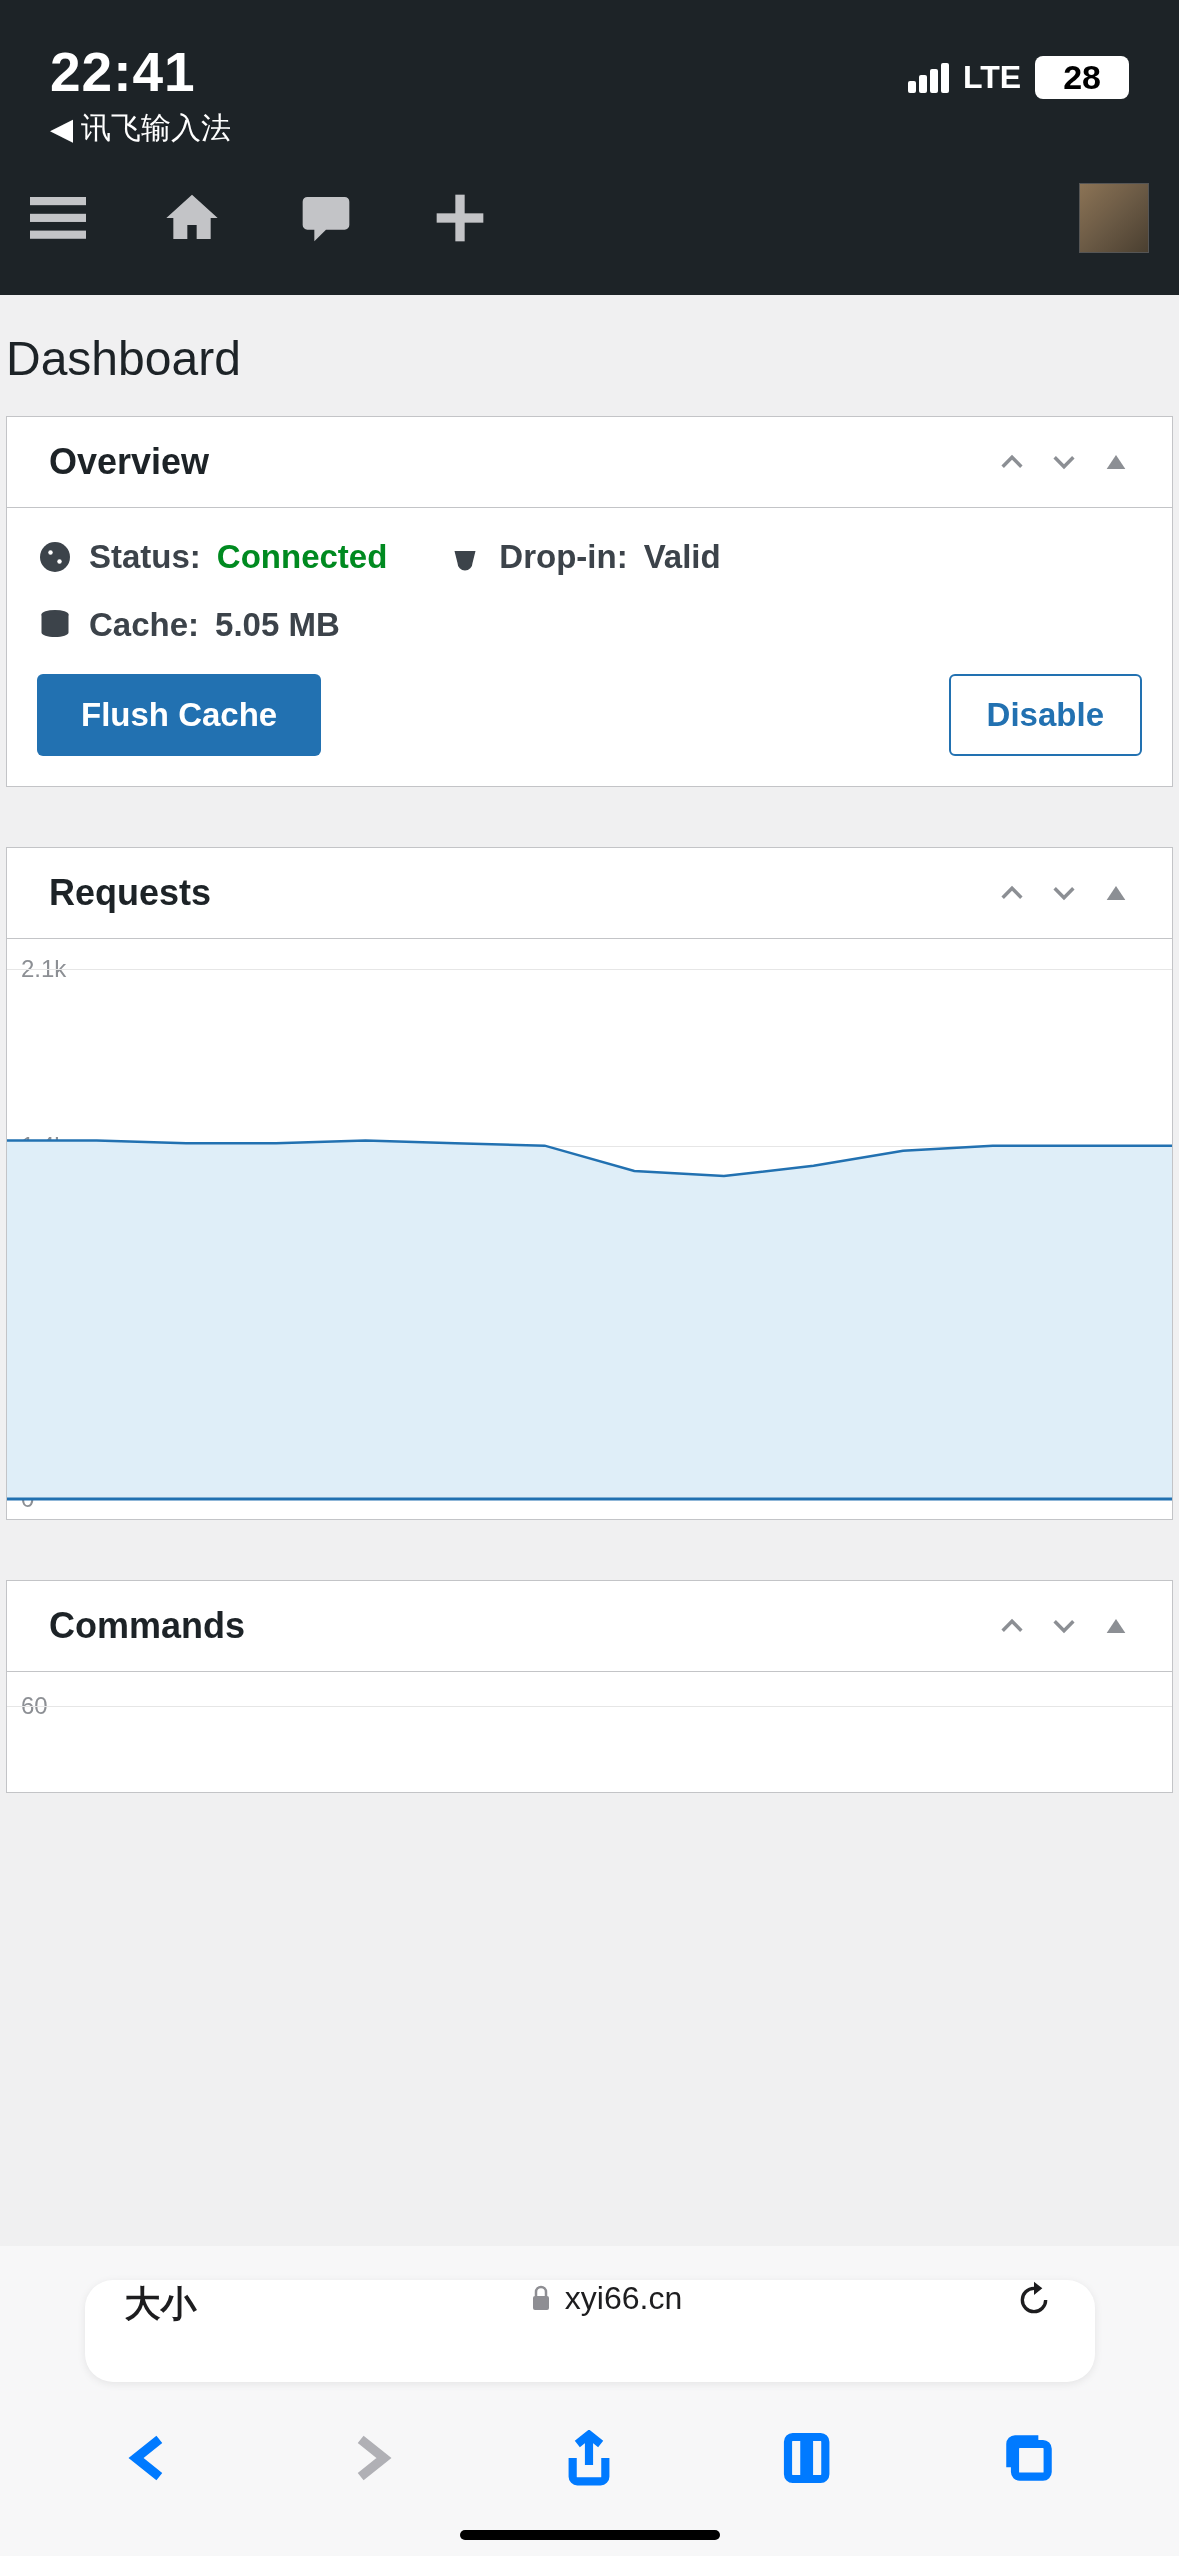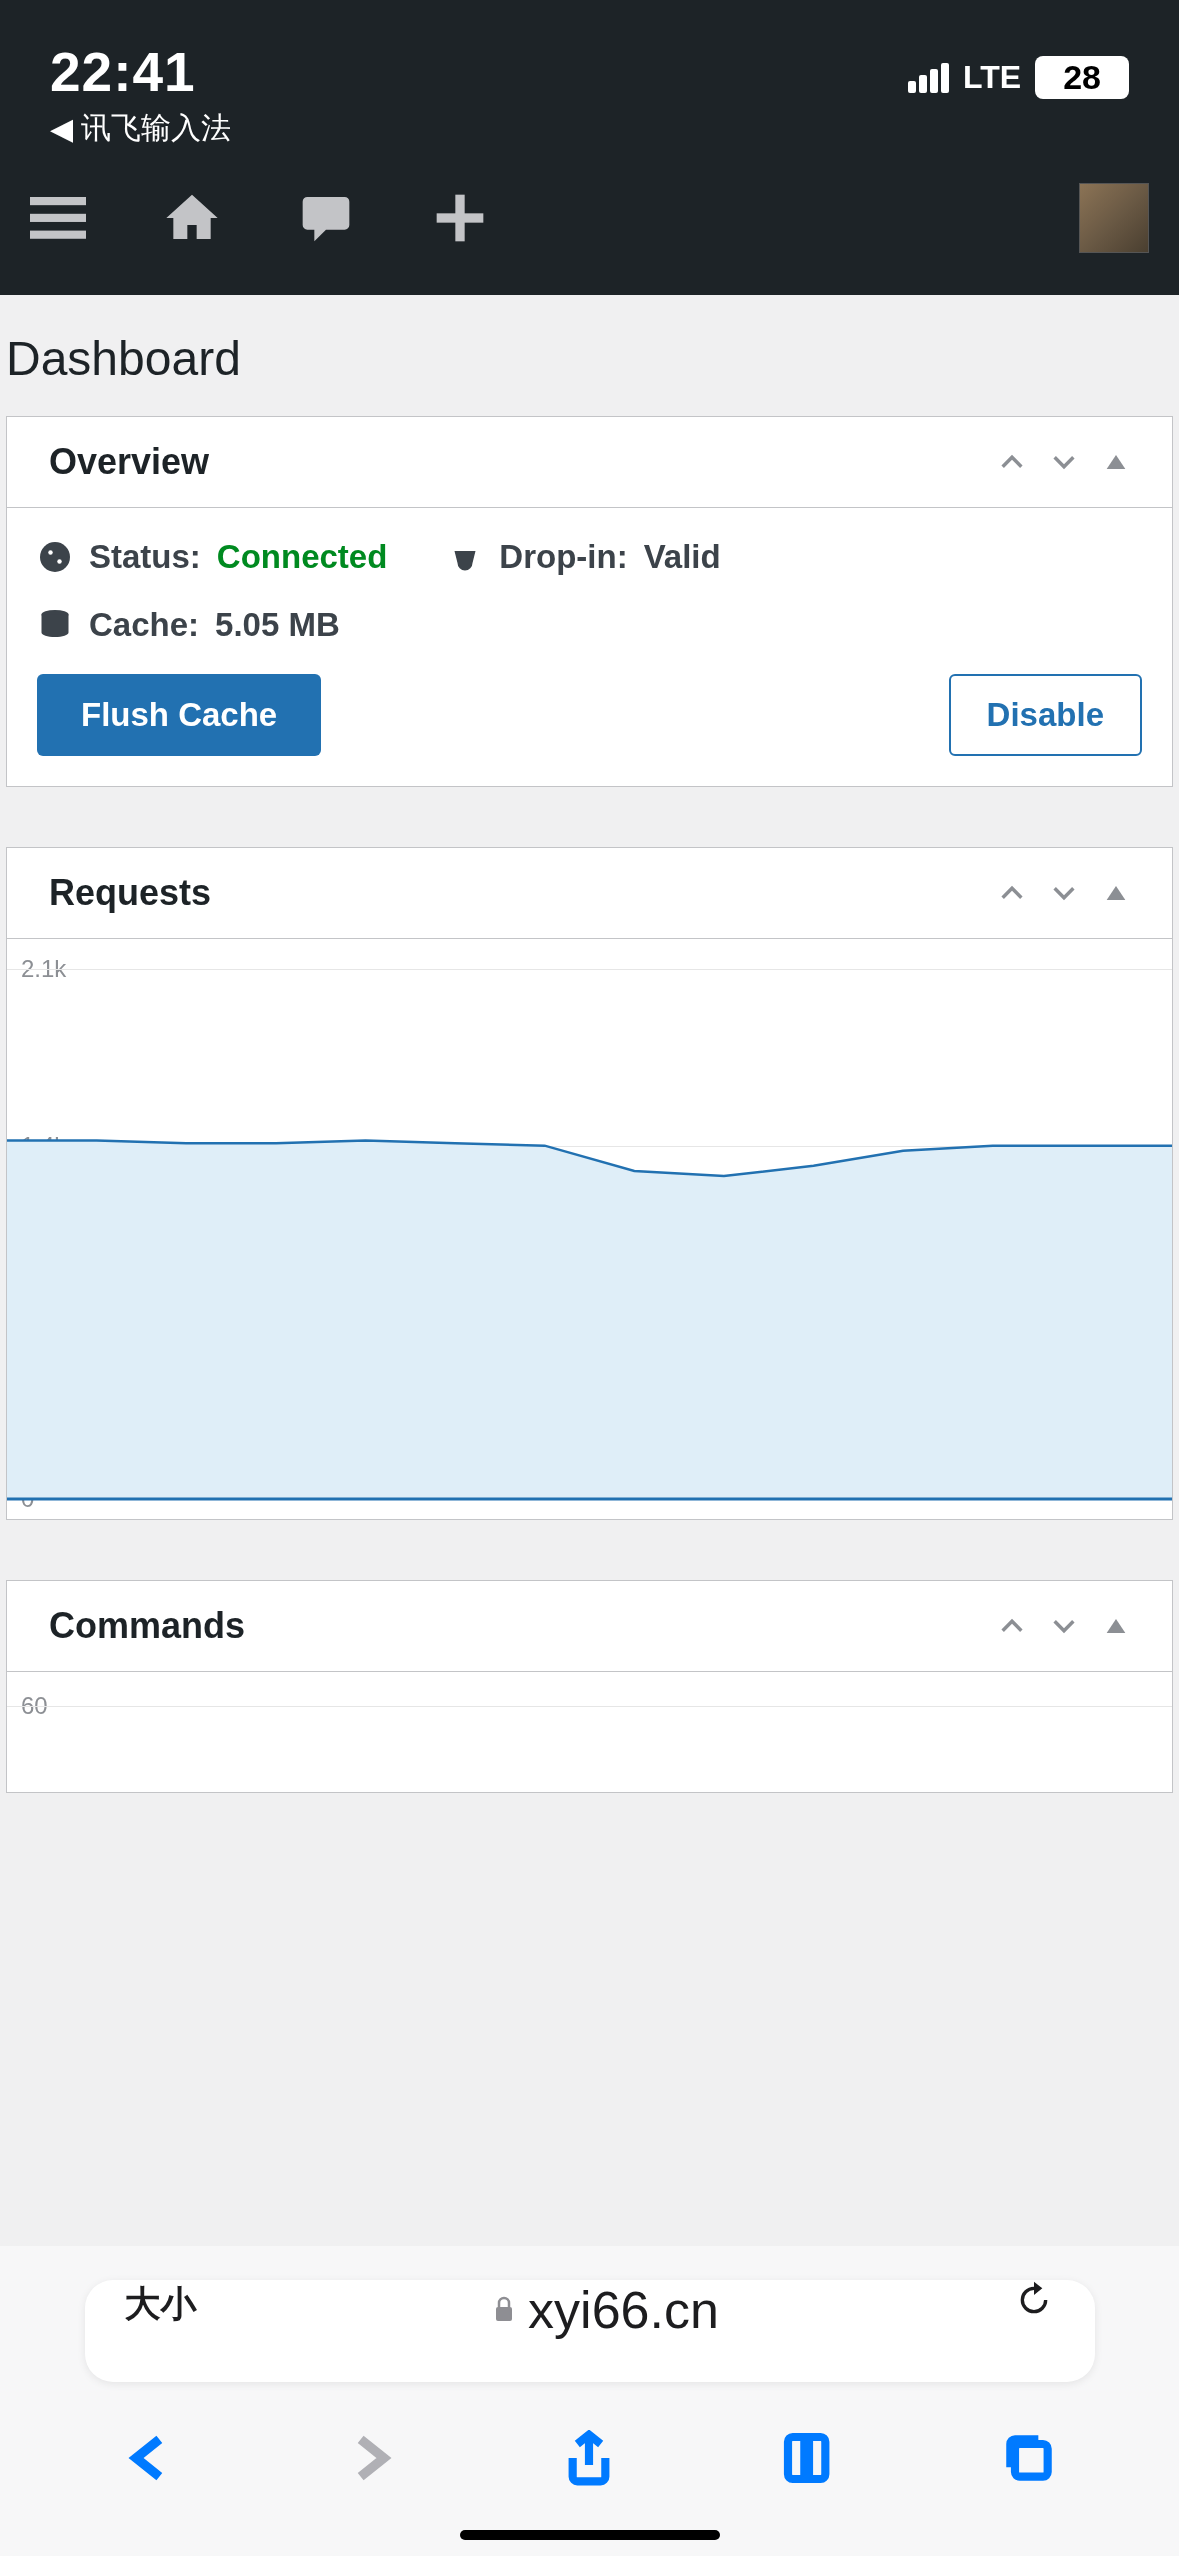--- a/index.html
+++ b/index.html
@@ -119,21 +119,21 @@
   width: 100%;
   max-width: 1010px;
   height: 102px;
   display: flex;
   align-items: flex-start;
   justify-content: space-between;
   padding: 0 40px;
   box-shadow: 0 2px 8px rgba(0,0,0,0.08);
 }
 .url-zoom { font-size: 36px; font-weight: 600; color: #1d1d1f; }
-.url-text { font-size: 52px; color: #1d1d1f; display: flex; align-items: center; gap: 12px; }
+.url-text { font-size: 32px; color: #1d1d1f; display: flex; align-items: center; gap: 12px; }
 .url-lock { width: 24px; height: 30px; fill: #8e8e93; }
 .refresh svg { width: 40px; height: 40px; fill: #1d1d1f; }
 
 .toolbar-row { display: flex; justify-content: space-around; align-items: center; padding: 28px 40px 20px; }
 .toolbar-row svg { width: 56px; height: 56px; }
 .tb-active { stroke: #007aff; fill: none; stroke-width: 4; }
 .tb-inactive { stroke: #b0b0b5; fill: none; stroke-width: 4; }
 .tb-blue { stroke: #007aff; fill: none; stroke-width: 3.5; }
 
 .home-indicator { width: 260px; height: 10px; background: #000; border-radius: 10px; margin: 24px auto 16px; }

